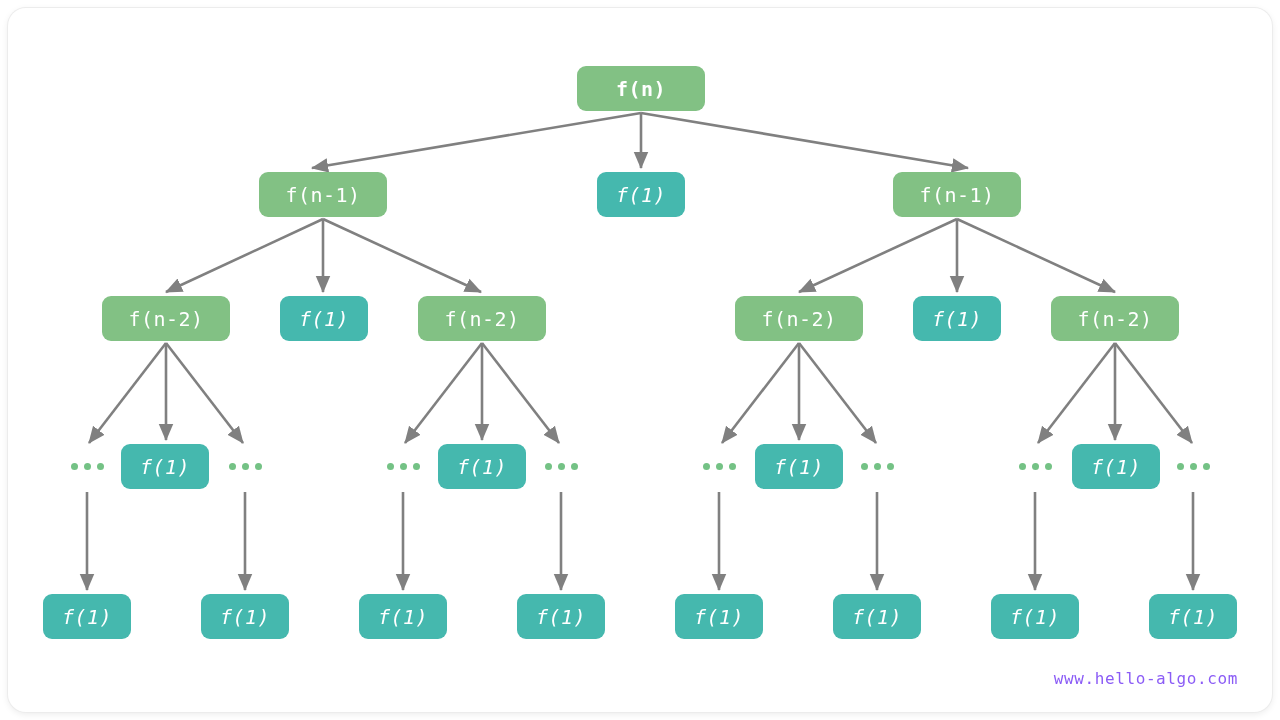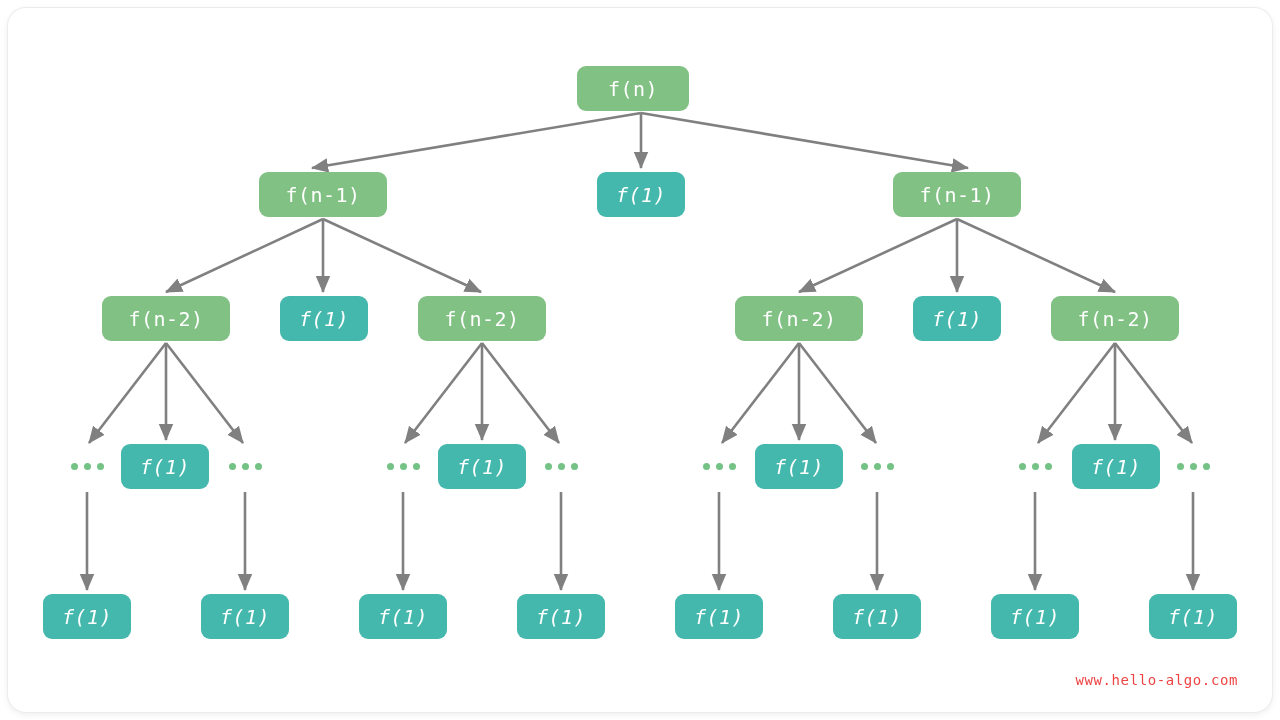--- a/index.html
+++ b/index.html
@@ -62,23 +62,23 @@
     display: block;
     width: 7px;
     height: 7px;
     border-radius: 50%;
     background: #74c285;
   }
   #watermark {
     position: absolute;
     right: 42px;
     bottom: 32px;
-    color: #ef4444;
+    color: #8b5cf6;
     font-family: "DejaVu Sans Mono", "Liberation Mono", monospace;
-    font-size: 14px;
+    font-size: 16px;
     letter-spacing: 0.6px;
     user-select: none;
   }
 </style>
 </head>
 <body>
 
 <div id="canvas">
   <div id="card"></div>
 
@@ -115,21 +115,21 @@
         <line x1="403" y1="492" x2="403" y2="590" stroke="#808080" stroke-width="2.6" marker-end="url(#arrowhead)"></line>
         <line x1="561" y1="492" x2="561" y2="590" stroke="#808080" stroke-width="2.6" marker-end="url(#arrowhead)"></line>
         <line x1="719" y1="492" x2="719" y2="590" stroke="#808080" stroke-width="2.6" marker-end="url(#arrowhead)"></line>
         <line x1="877" y1="492" x2="877" y2="590" stroke="#808080" stroke-width="2.6" marker-end="url(#arrowhead)"></line>
         <line x1="1035" y1="492" x2="1035" y2="590" stroke="#808080" stroke-width="2.6" marker-end="url(#arrowhead)"></line>
         <line x1="1193" y1="492" x2="1193" y2="590" stroke="#808080" stroke-width="2.6" marker-end="url(#arrowhead)"></line>
       </g>
   </svg>
 
   <div id="nodes">
-      <div class="node green" style="left: 577px; top: 66px; width: 112px; height: 45px;">f(n)</div>
+      <div class="node green" style="left: 577px; top: 66px; width: 128px; height: 45px; font-weight: bold;">f(n)</div>
       <div class="node green" style="left: 259px; top: 172px; width: 128px; height: 45px;">f(n-1)</div>
       <div class="node teal" style="left: 597px; top: 172px; width: 88px; height: 45px;">f(1)</div>
       <div class="node green" style="left: 893px; top: 172px; width: 128px; height: 45px;">f(n-1)</div>
       <div class="node green" style="left: 102px; top: 296px; width: 128px; height: 45px;">f(n-2)</div>
       <div class="node teal" style="left: 280px; top: 296px; width: 88px; height: 45px;">f(1)</div>
       <div class="node green" style="left: 418px; top: 296px; width: 128px; height: 45px;">f(n-2)</div>
       <div class="node green" style="left: 735px; top: 296px; width: 128px; height: 45px;">f(n-2)</div>
       <div class="node teal" style="left: 913px; top: 296px; width: 88px; height: 45px;">f(1)</div>
       <div class="node green" style="left: 1051px; top: 296px; width: 128px; height: 45px;">f(n-2)</div>
       <div class="node teal" style="left: 121px; top: 444px; width: 88px; height: 45px;">f(1)</div>

